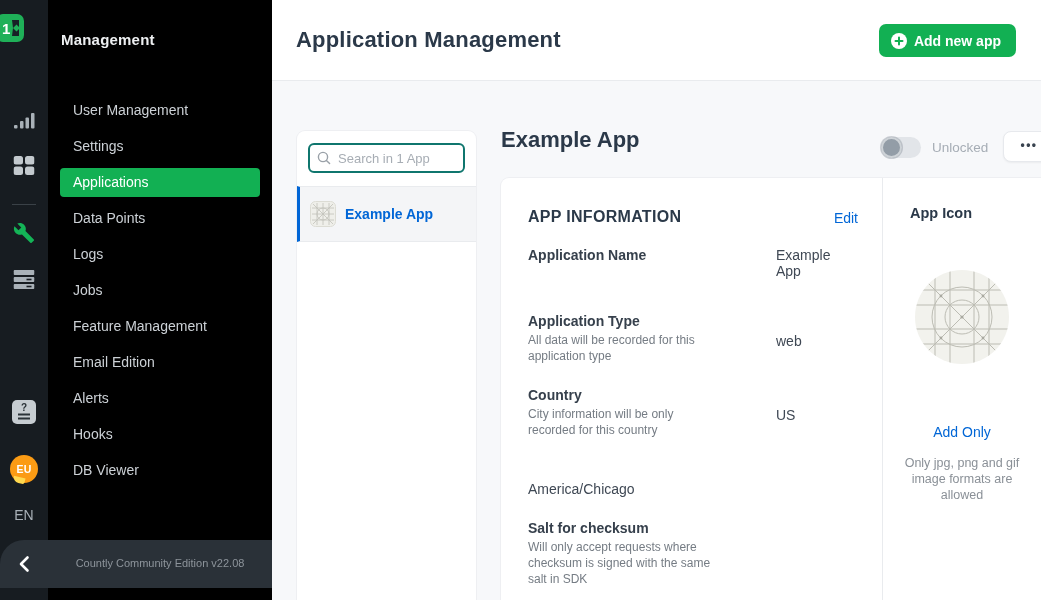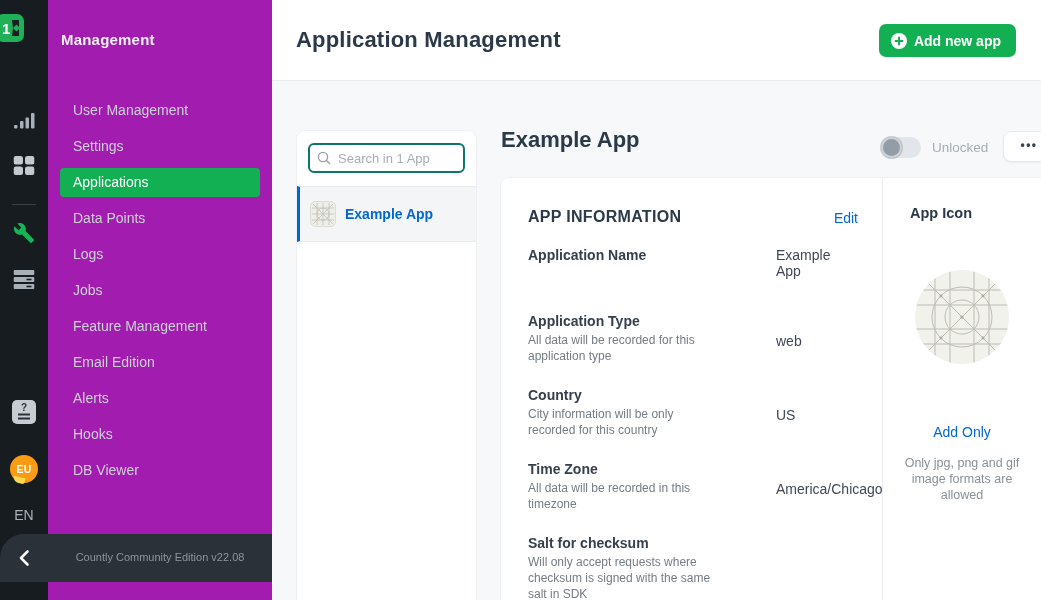--- a/index.html
+++ b/index.html
@@ -12,28 +12,28 @@
   .rail .logo { position:absolute; left:10px; top:14px; width:28px; height:28px; }
   .rail-icon { position:absolute; left:50%; transform:translateX(-50%); display:flex; align-items:center; justify-content:center; cursor:pointer; }
   .rail-divider { position:absolute; left:12px; right:12px; top:204px; height:1px; background:#3a4147; }
   .help-badge { width:24px; height:24px; }
   .avatar { position:absolute; left:10px; top:455px; width:28px; height:28px; border-radius:50%; background:#fb9b14; display:flex; align-items:center; justify-content:center; cursor:pointer; }
   .avatar span { color:#fff; font-size:10.5px; font-weight:bold; letter-spacing:.3px; position:relative; z-index:2; }
   .avatar .wedge { position:absolute; left:3px; bottom:0px; width:12px; height:6px; background:#ffd84f; border-radius:0 0 4px 10px; transform:rotate(14deg); z-index:1; }
   .lang { position:absolute; left:0; top:507px; width:48px; text-align:center; color:#a9b1b8; font-size:14px; cursor:pointer; }
 
   
-  .panel { position:absolute; left:48px; top:0; width:224px; height:600px; background:#a21caf; z-index:2; }
+  .panel { position:absolute; left:48px; top:0; width:224px; height:600px; background:#000000; z-index:2; }
   .panel-title { position:absolute; left:13px; top:31px; font-size:15px; font-weight:600; color:#edeff1; letter-spacing:.2px; }
   .nav { position:absolute; left:0; top:96px; width:224px; }
   .nav-item { display:block; margin:0 12px 7px 12px; height:29px; line-height:29px; padding-left:13px; font-size:14px; color:#ccd1d6; border-radius:4px; cursor:pointer; white-space:nowrap; }
   .nav-item.active { background:#12b053; color:#ffffff; }
 
   
-  .bottom-strip { position:absolute; left:0; bottom:18px; width:272px; height:48px; background:#2a3138; border-top-left-radius:24px; z-index:4; }
+  .bottom-strip { position:absolute; left:0; bottom:12px; width:272px; height:48px; background:#2a3138; border-top-left-radius:24px; z-index:4; }
   .collapse-btn { position:absolute; left:14px; top:13px; width:22px; height:22px; cursor:pointer; }
   .footer-text { position:absolute; left:48px; top:17px; width:224px; text-align:center; font-size:11px; color:#8d949b; }
 
   
   .header { position:absolute; left:272px; top:0; width:769px; height:81px; background:#ffffff; border-bottom:1px solid #e9ebee; z-index:1; }
   .page-title { position:absolute; left:24px; top:27px; font-size:22px; font-weight:600; color:#2b3949; letter-spacing:.2px; }
   .add-btn { position:absolute; right:25px; top:24px; height:33px; padding:0 15px 0 12px; background:#12b053; border:none; border-radius:7px; color:#fff; font-size:14px; font-weight:600; display:flex; align-items:center; gap:7px; cursor:pointer; font-family:inherit; }
 
   
   .content { position:absolute; left:272px; top:81px; width:769px; height:519px; background:#f7f8fa; }
@@ -239,24 +239,20 @@
 
         <div class="field">
           <div class="field-left">
             <div class="field-label">Country</div>
             <div class="field-desc">City information will be only recorded for this country</div>
           </div>
           <div class="field-value offset">US</div>
         </div>
 
         <div class="field">
-          <div class="field-left">
-            <div class="field-label">Time Zone</div>
-            <div class="field-desc">All data will be recorded in this timezone</div>
-          </div>
           <div class="field-value offset">America/Chicago</div>
         </div>
 
         <div class="field">
           <div class="field-left">
             <div class="field-label">Salt for checksum</div>
             <div class="field-desc">Will only accept requests where checksum is signed with the same salt in SDK</div>
           </div>
           <div class="field-value offset"></div>
         </div>

